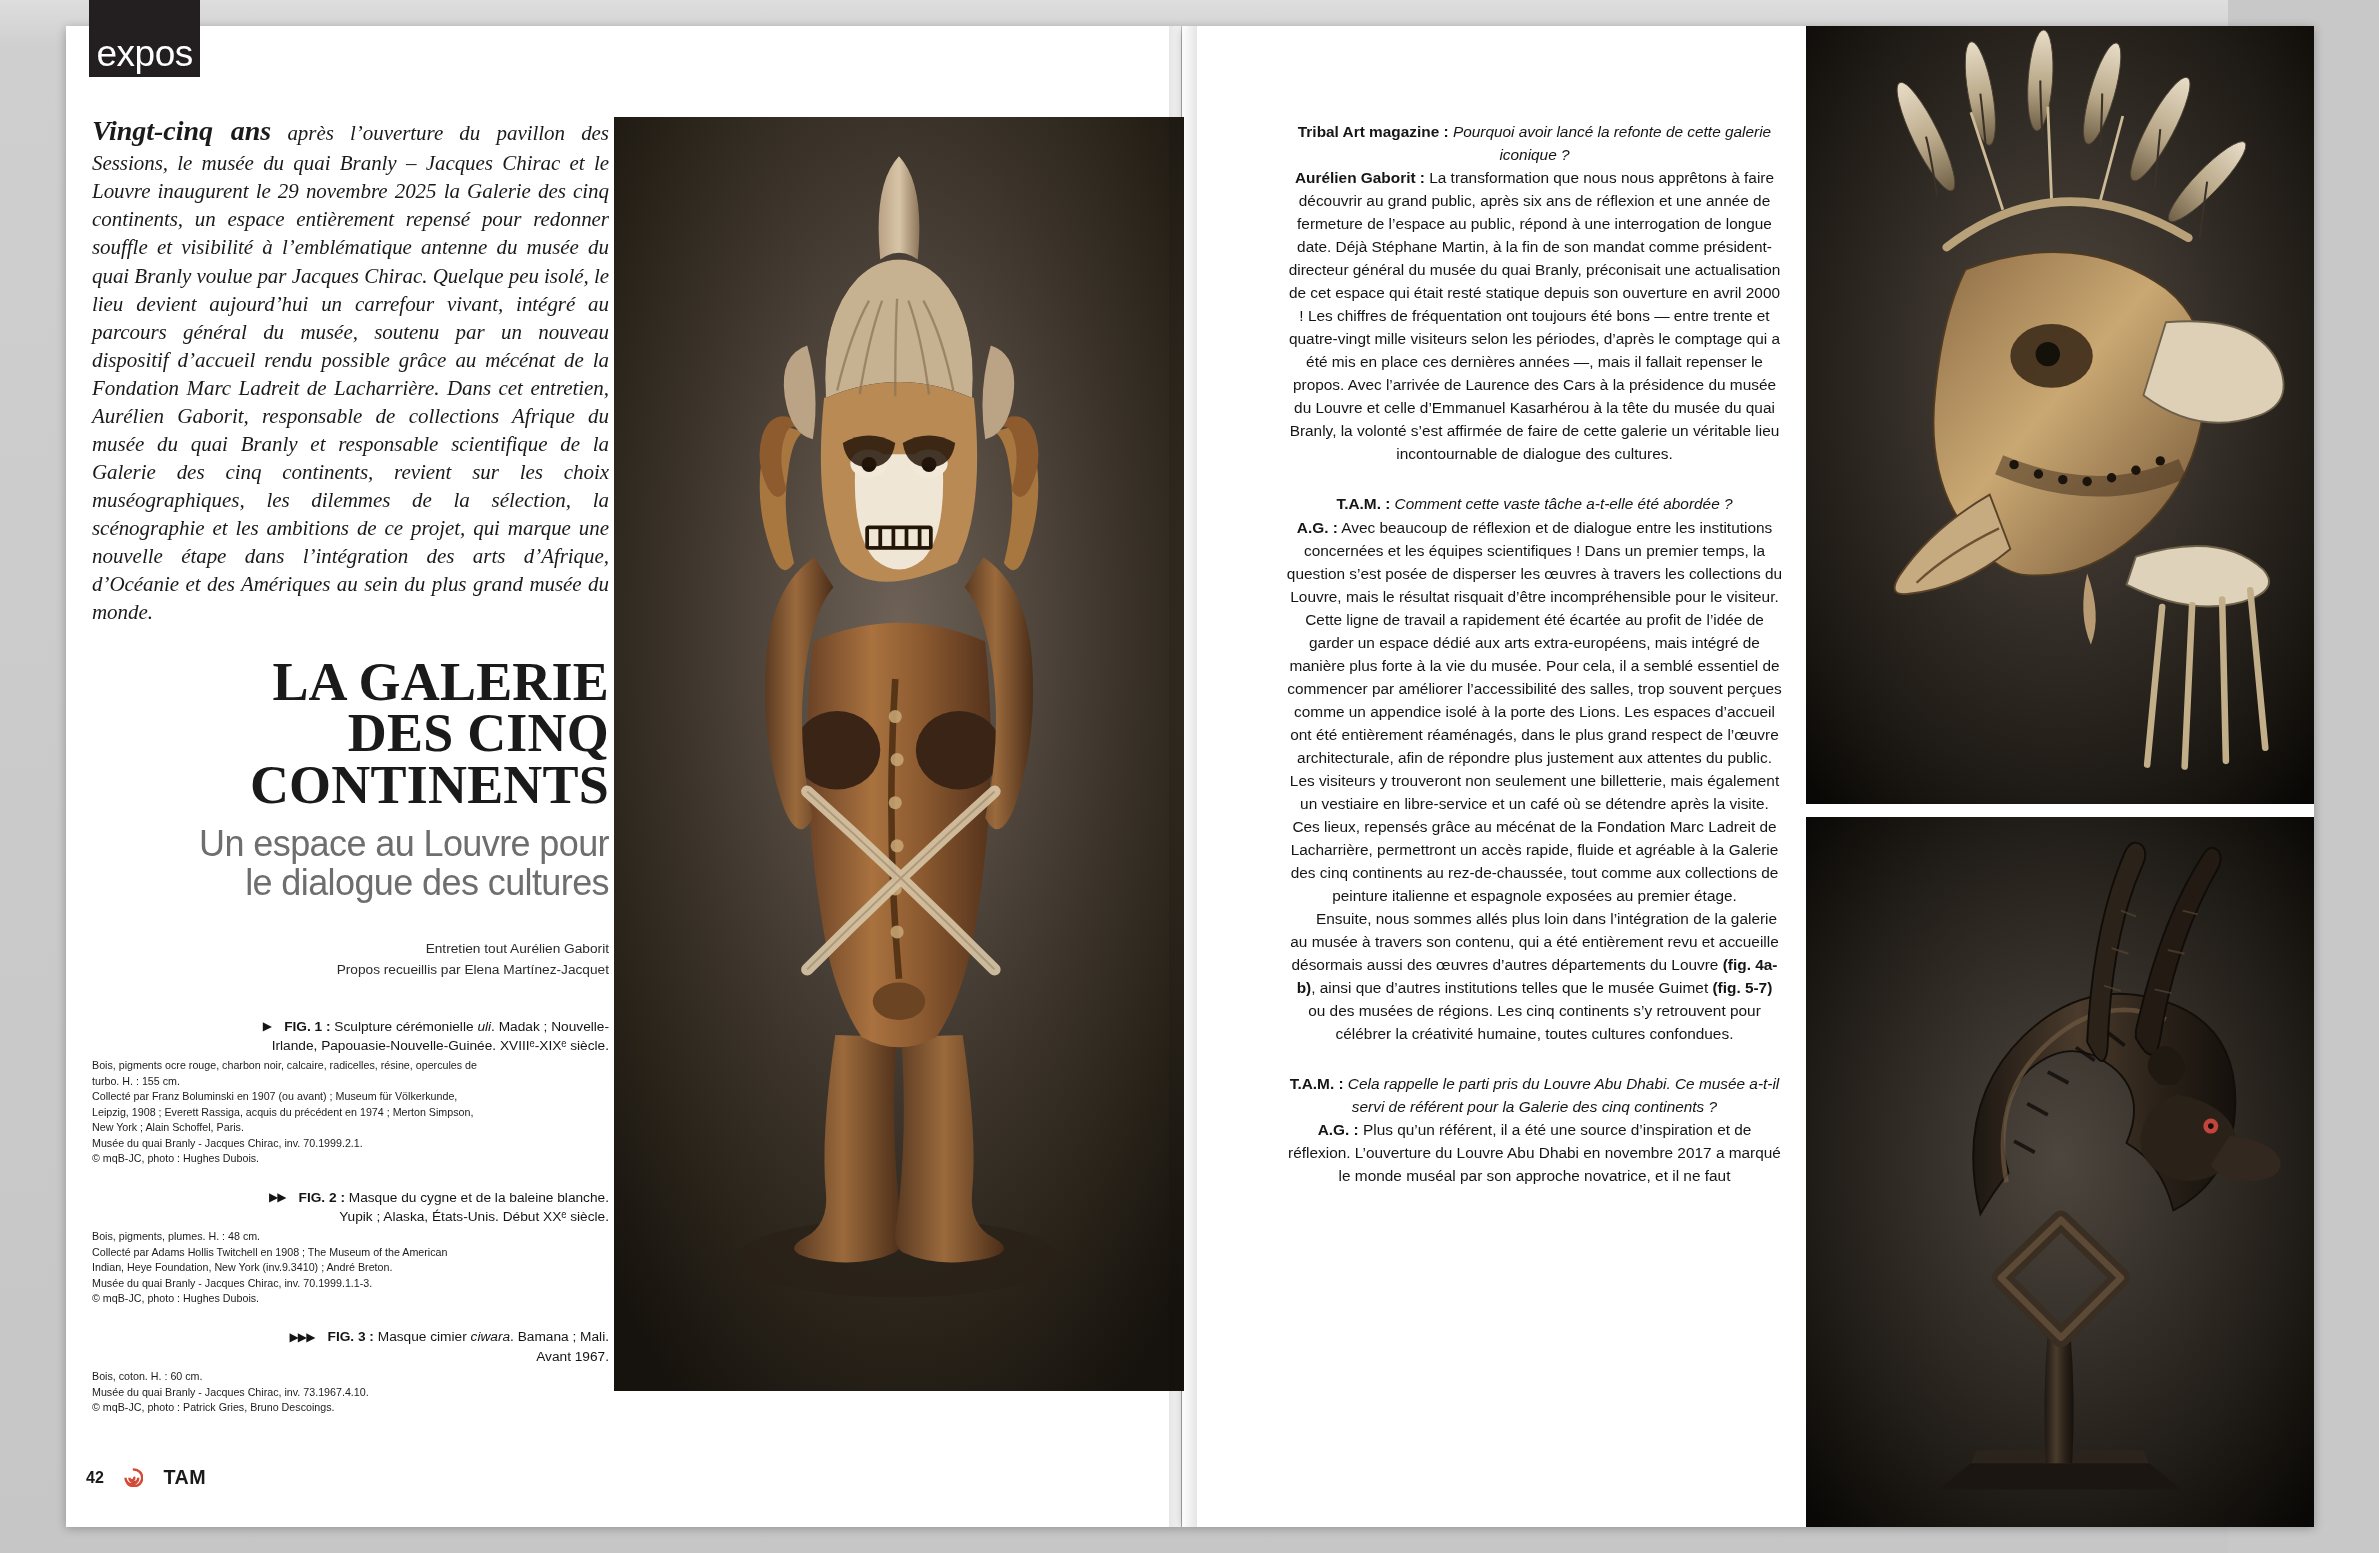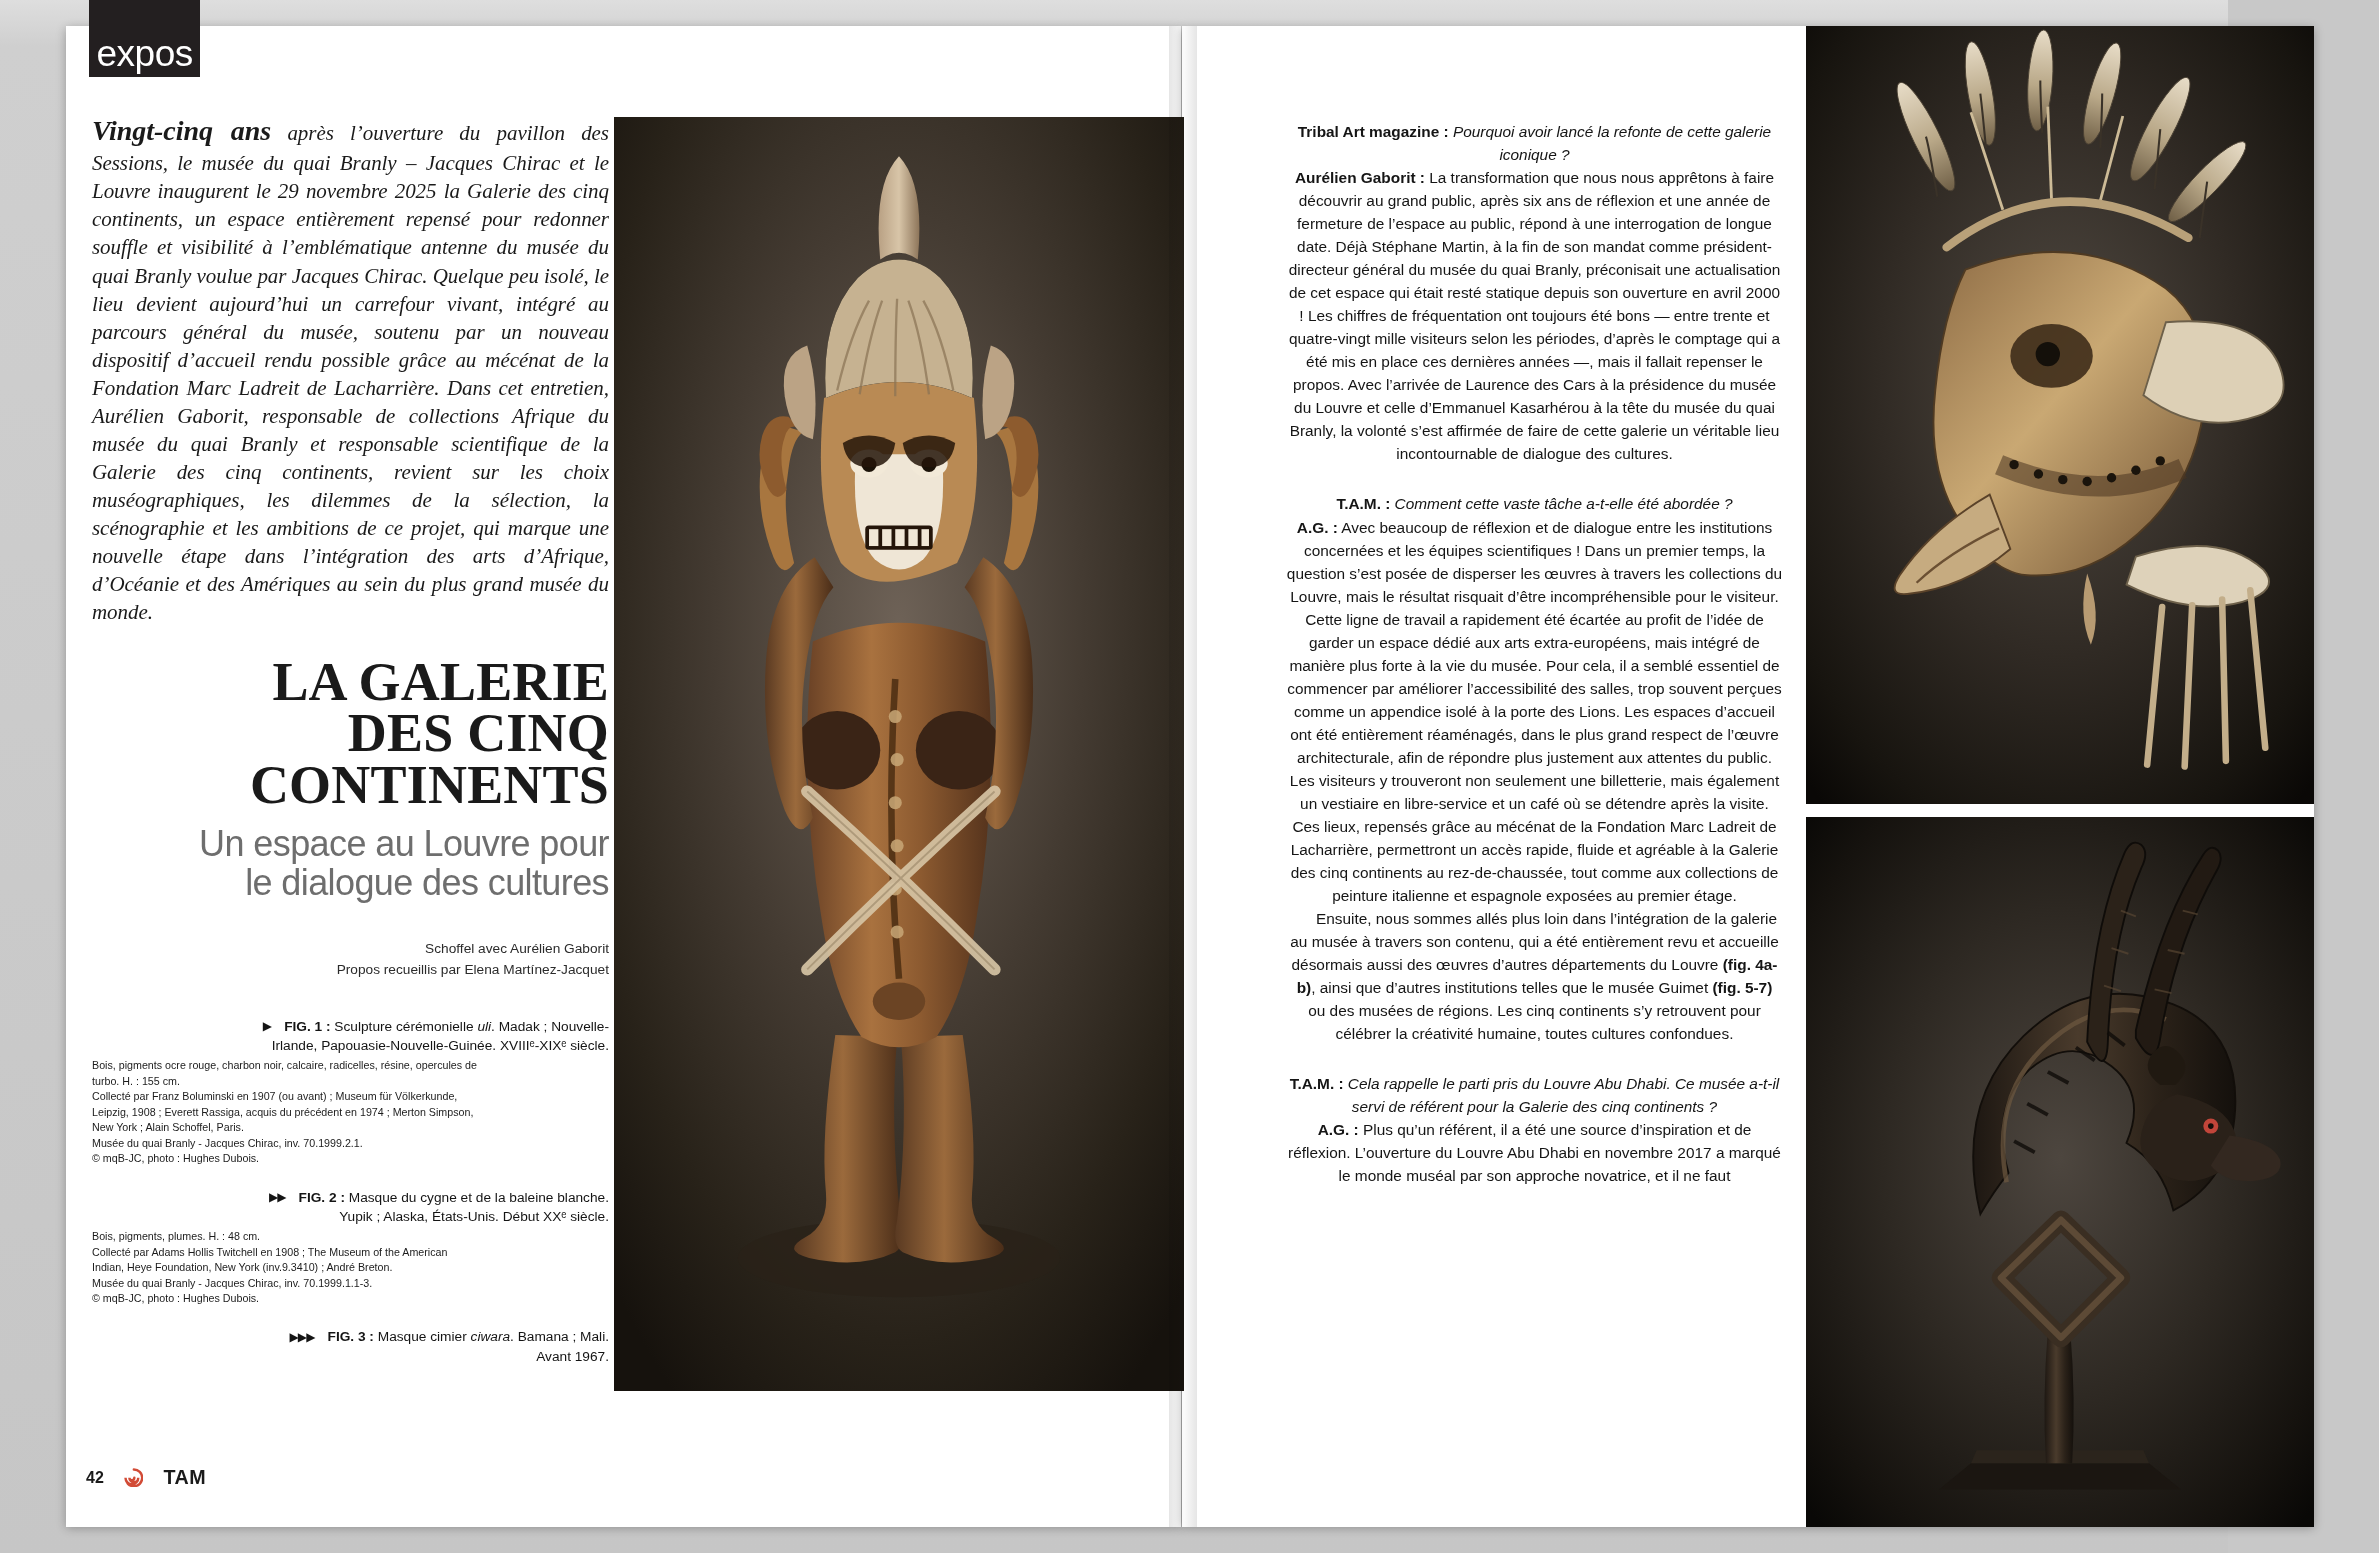--- a/index.html
+++ b/index.html
@@ -195,21 +195,21 @@
       <div>DES CINQ</div>
       <div>CONTINENTS</div>
     </div>
 
     <div id="subtitle">
       <div>Un espace au Louvre pour</div>
       <div>le dialogue des cultures</div>
     </div>
 
     <div id="credits">
-      <div>Schoffel avec Aurélien Gaborit</div>
+      <div>Entretien tout Aurélien Gaborit</div>
       <div>Propos recueillis par Elena Martínez-Jacquet</div>
     </div>
 
     <div id="captions">
         <div class="cap-block">
           <div class="cap-head"><span class="tri">▶</span><span class="fignum">FIG. 1 :</span><span> Sculpture cérémonielle </span><i>uli</i><span>. Madak ; Nouvelle-</span><div>Irlande, Papouasie-Nouvelle-Guinée. XVIIIᵉ-XIXᵉ siècle.</div></div>
           <div class="cap-body">
             <div>Bois, pigments ocre rouge, charbon noir, calcaire, radicelles, résine, opercules de</div>
             <div>turbo. H. : 155 cm.</div>
             <div>Collecté par Franz Boluminski en 1907 (ou avant) ; Museum für Völkerkunde,</div>
@@ -224,20 +224,25 @@
           <div class="cap-body">
             <div>Bois, pigments, plumes. H. : 48 cm.</div>
             <div>Collecté par Adams Hollis Twitchell en 1908 ; The Museum of the American</div>
             <div>Indian, Heye Foundation, New York (inv.9.3410) ; André Breton.</div>
             <div>Musée du quai Branly - Jacques Chirac, inv. 70.1999.1.1-3.</div>
             <div>© mqB-JC, photo : Hughes Dubois.</div>
           </div>
         </div>
         <div class="cap-block">
           <div class="cap-head"><span class="tri">▶▶▶</span><span class="fignum">FIG. 3 :</span><span> Masque cimier </span><i>ciwara</i><span>. Bamana ; Mali.</span><div>Avant 1967.</div></div>
+          <div class="cap-body">
+            <div>Bois, coton. H. : 60 cm.</div>
+            <div>Musée du quai Branly - Jacques Chirac, inv. 73.1967.4.10.</div>
+            <div>© mqB-JC, photo : Patrick Gries, Bruno Descoings.</div>
+          </div>
         </div>
       </div>
   </div>
 
   <div class="photo" id="fig1">
     <svg width="570" height="1274" viewBox="0 0 608 1360">
       <defs>
         <radialGradient id="bg1" cx="50%" cy="40%" r="72%">
           <stop offset="0%" stop-color="#6e6257"></stop>
             <stop offset="45%" stop-color="#443b32"></stop>

